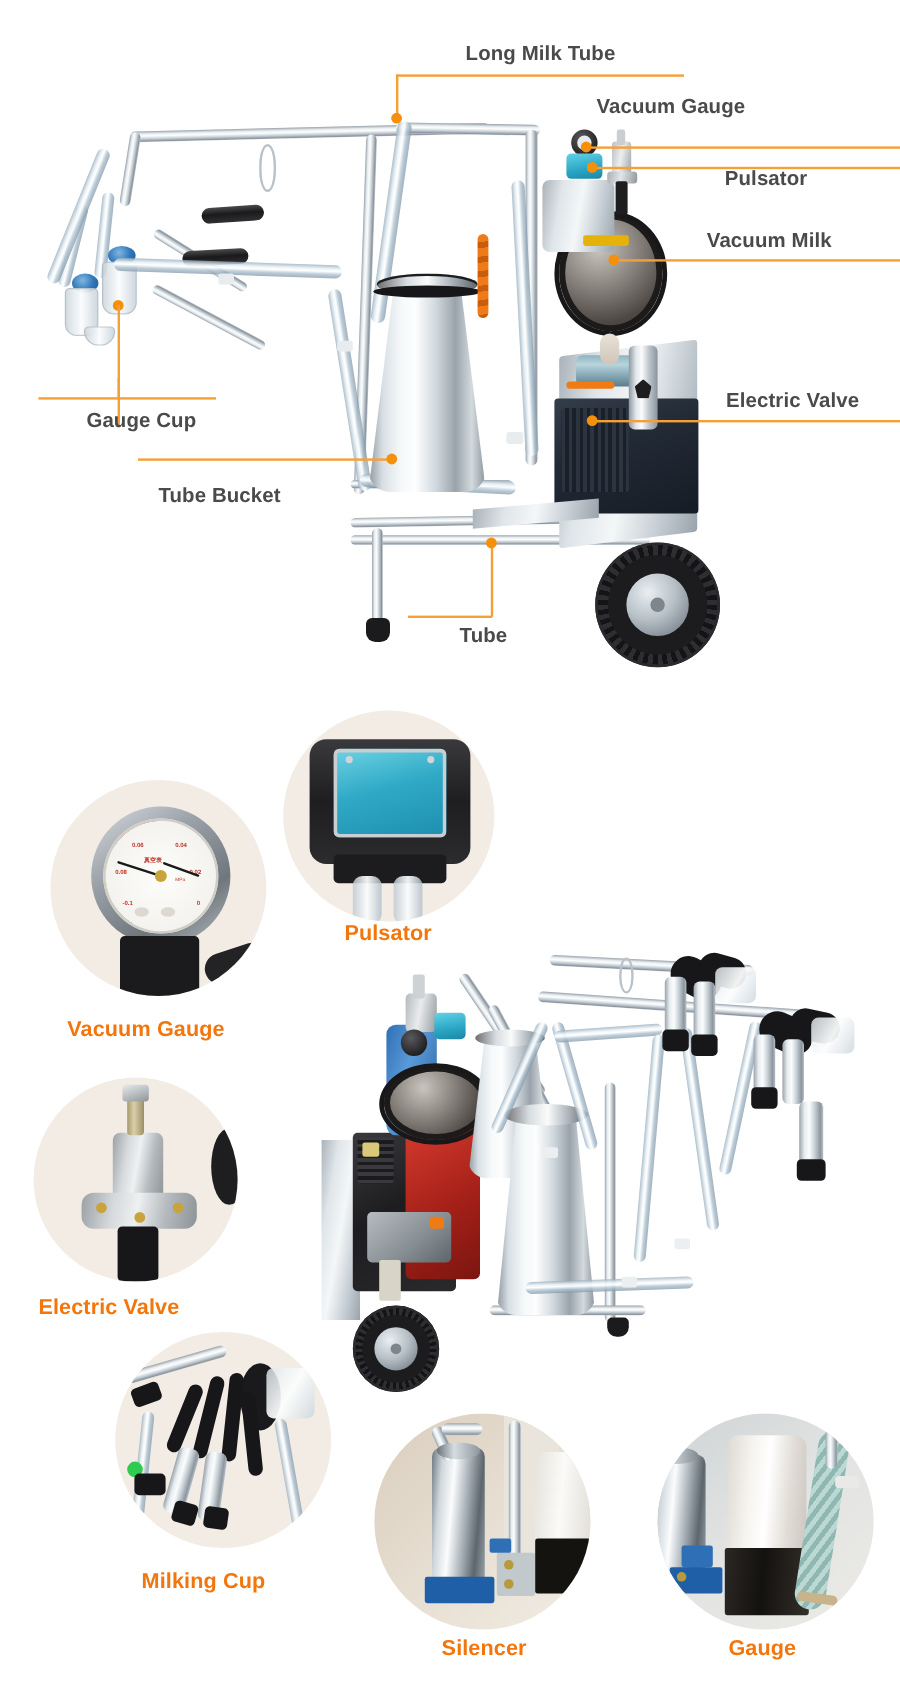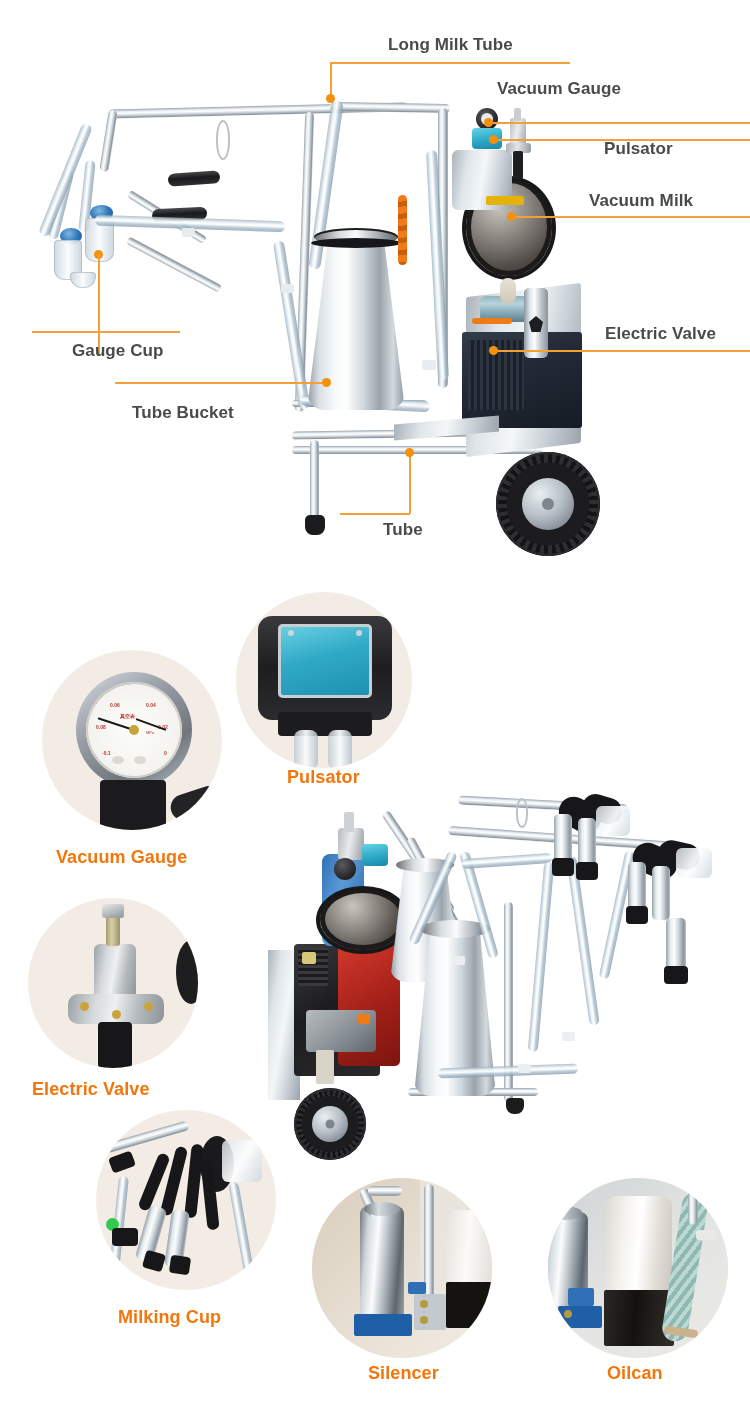--- a/index.html
+++ b/index.html
@@ -431,21 +431,21 @@
       <div class="coilhose" style="left:124px; top:14px; width:26px; height:150px; transform:rotate(9deg);"></div>
       <div class="steel" style="left:140px; top:0px; width:10px; height:46px;"></div>
       <div style="position:absolute;left:148px;top:52px;width:20px;height:10px;background:#e9e9e7;border-radius:3px;"></div>
       <div style="position:absolute;left:20px;top:110px;width:26px;height:18px;background:#2f6fb5;border-radius:2px;"></div>
       <div style="position:absolute;left:10px;top:128px;width:44px;height:22px;background:#1f5fa8;border-radius:2px;"></div>
       <div style="position:absolute;left:16px;top:132px;width:8px;height:8px;border-radius:50%;background:#b79a3e;"></div>
       <div style="position:absolute;left:16px;top:148px;width:8px;height:8px;border-radius:50%;background:#b79a3e;"></div>
       <div style="position:absolute;left:116px;top:150px;width:34px;height:8px;border-radius:6px;background:#c8b38a;transform:rotate(8deg);"></div>
     </div>
   </div>
-  <div class="lbl lbl-orange" style="left:607px; top:1364px;">Oilcan</div>
+  <div class="lbl lbl-orange" style="left:607px; top:1364px;">Gauge</div>
 
   <div class="machine2" style="left:262px; top:792px; width:488px; height:380px;">
 
     <div class="steel" style="left:152px; top:10px; width:9px; height:120px; transform:rotate(-34deg);"></div>
     <div class="steel steel-h" style="left:196px; top:8px; width:170px; height:9px; transform:rotate(3deg);"></div>
     <div class="steel steel-h" style="left:186px; top:42px; width:230px; height:9px; transform:rotate(4deg);"></div>
     <div class="steel" style="left:168px; top:40px; width:9px; height:106px; transform:rotate(-28deg);"></div>
     <div class="steel" style="left:242px; top:110px; width:9px; height:200px;"></div>
     <div class="steel steel-h" style="left:146px; top:296px; width:130px; height:8px;"></div>
     <div style="position:absolute;left:244px;top:306px;width:18px;height:16px;border-radius:4px 4px 8px 8px;background:#1b1b1d;"></div>

